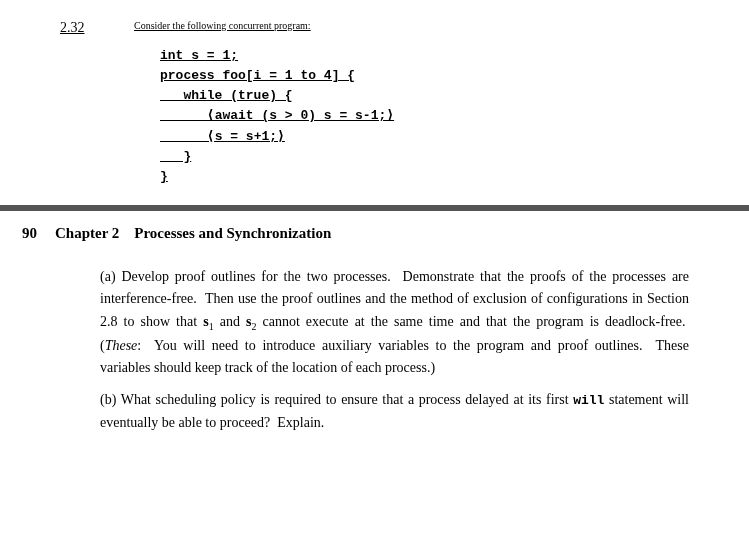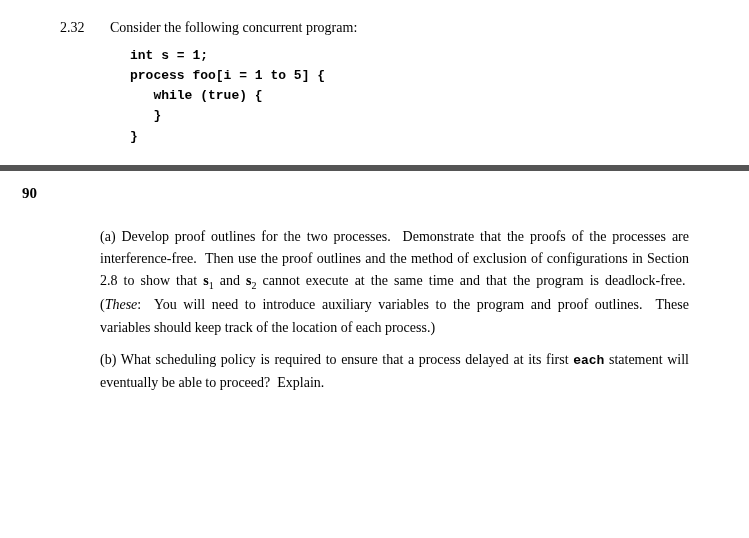--- a/index.html
+++ b/index.html
@@ -19,43 +19,45 @@
       width: 749px;
       min-height: 538px;
       background: #fff;
       position: relative;
       overflow: hidden;
     }
 
     .top-section {
       padding: 20px 60px 18px 60px;
       background: #fff;
+      text-decoration: underline;
     }
 
     .problem-header {
       display: flex;
       align-items: flex-start;
       margin-bottom: 10px;
     }
 
     .problem-number {
       font-family: 'Times New Roman', Times, serif;
       font-size: 14px;
       min-width: 50px;
     }
 
     .problem-text {
       font-family: 'Times New Roman', Times, serif;
-      font-size: 14px;
+      font-size: 10px;
+      margin-left: 24px;
     }
 
     .code-block {
       font-family: 'Courier New', Courier, monospace;
       font-size: 13px;
-      margin-left: 70px;
+      margin-left: 100px;
       line-height: 1.55;
       margin-top: 6px;
     }
 
     .code-line {
       display: block;
       white-space: pre;
     }
 
     .bold-code {
@@ -126,48 +128,53 @@
 <div class="page">
 
   <div class="top-section">
     <div class="problem-header">
       <span class="problem-number">2.32</span>
       <span class="problem-text">Consider the following concurrent program:</span>
     </div>
 
     <div class="code-block">
       <span class="code-line bold-code"><span class="bold-code">int s = 1;</span></span>
-      <span class="code-line bold-code"><span class="bold-code">process foo[i = 1 to 5] {</span></span>
+      <span class="code-line bold-code"><span class="bold-code">process foo[i = 1 to 4] {</span></span>
       <span class="code-line bold-code"><span class="bold-code">   while (true) {</span></span>
+      <span class="code-line bold-code"><span class="bold-code">      ⟨await (s &gt; 0) s = s-1;⟩</span></span>
+      <span class="code-line bold-code"><span class="bold-code">      ⟨s = s+1;⟩</span></span>
       <span class="code-line bold-code"><span class="bold-code">   }</span></span>
       <span class="code-line bold-code"><span class="bold-code">}</span></span>
     </div>
   </div>
 
   <div class="divider"></div>
 
   <div class="bottom-section">
 
     <div class="chapter-header">
       <span class="chapter-page-num">90</span>
+      <span class="chapter-title">
+        <span>Chapter 2</span>&nbsp;&nbsp;&nbsp;&nbsp;<span>Processes and Synchronization</span>
+      </span>
     </div>
 
     <div class="content-area">
 
 
       <p class="paragraph">
         (a) Develop proof outlines for the two processes.&nbsp; Demonstrate that the proofs of
         the processes are interference-free.&nbsp; Then use the proof outlines and the method
         of exclusion of configurations in Section 2.8 to show that <strong>s</strong><sub>1</sub> and <strong>s</strong><sub>2</sub> cannot
         execute at the same time and that the program is deadlock-free.&nbsp; (<span class="italic">These</span>:&nbsp; You will
         need to introduce auxiliary variables to the program and proof outlines.&nbsp; These
         variables should keep track of the location of each process.)
       </p>
 
       <p class="paragraph">
         (b) What scheduling policy is required to ensure that a process delayed at its first
-        <span class="mono">each</span> statement will eventually be able to proceed?&nbsp; Explain.
+        <span class="mono">will</span> statement will eventually be able to proceed?&nbsp; Explain.
       </p>
 
     </div>
   </div>
 
 </div>
 
 </body></html>

